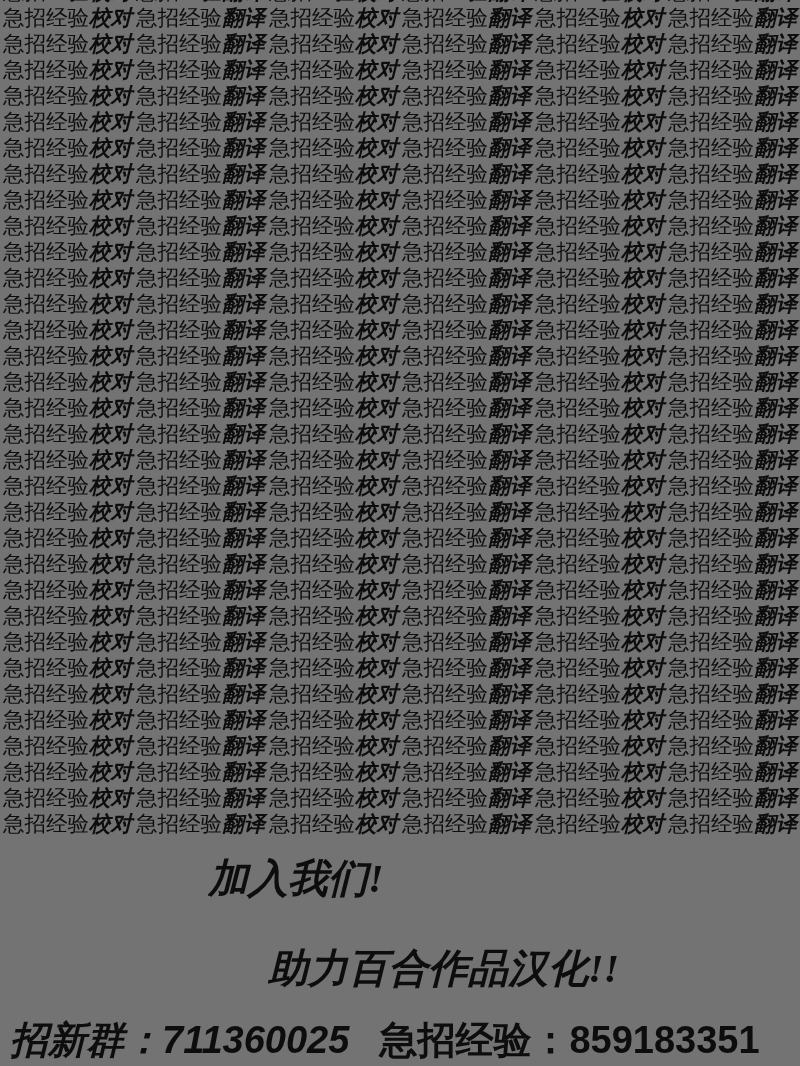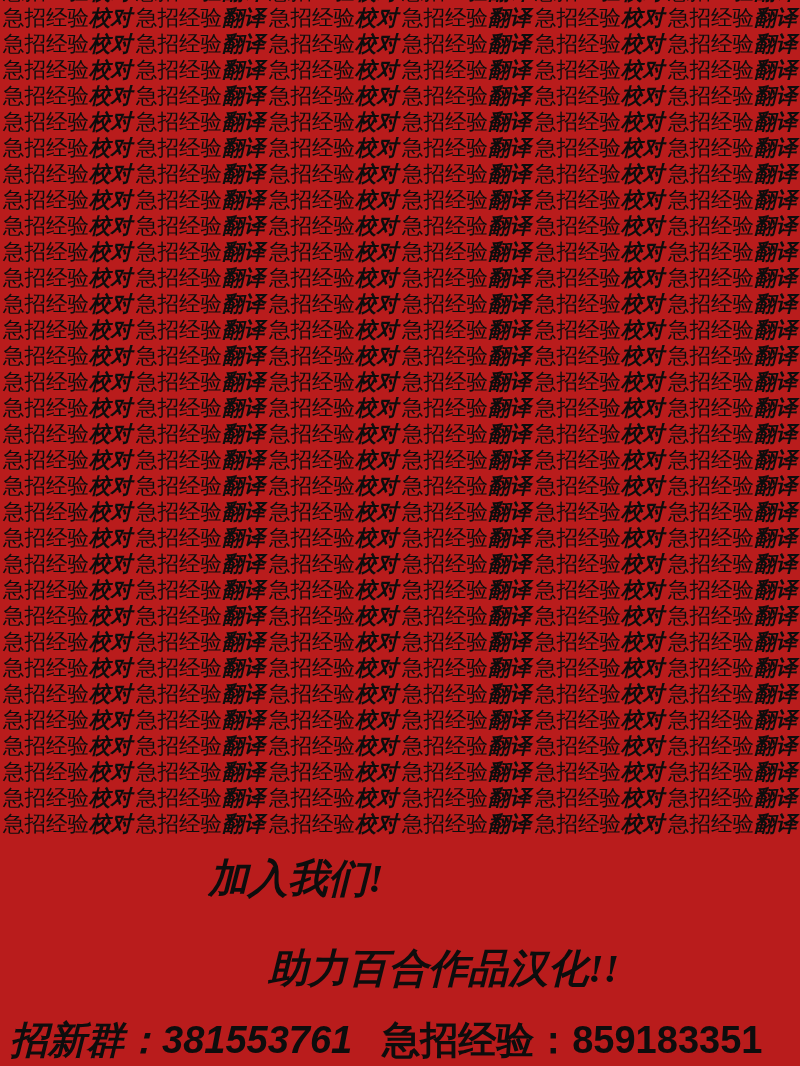--- a/index.html
+++ b/index.html
@@ -5,21 +5,21 @@
   html, body { margin: 0; padding: 0; }
   body {
     width: 800px; height: 1066px;
     background: #ffffff;
     color: #0d0d0d;
     font-family: "Liberation Sans", "DejaVu Sans", sans-serif;
     position: relative;
     overflow: hidden;
   }
   .page {
-    position: absolute; inset: 0; overflow: hidden; background: #b91c1c;
+    position: absolute; inset: 0; overflow: hidden; background: #737373;
   }
   
   .wall {
     position: absolute; top: -21px; left: 3px; right: 3px;
   }
   .wall-row {
     display: flex; justify-content: space-between;
     font-size: 21.5px; line-height: 26px;
     white-space: nowrap;
   }
@@ -324,17 +324,17 @@
         <span class="wall-unit"><span class="unit-prefix">急招经验</span><span class="unit-role">翻译</span></span>
       </div>
     </div>
 
 
   <div class="slogan1">加入我们!</div>
 
   <div class="slogan2">助力百合作品汉化!!</div>
 
   <div class="contact">
-    <span class="recruit"><span>招新群：</span><span>381553761</span></span>
+    <span class="recruit"><span>招新群：</span><span>711360025</span></span>
     <span class="reader"><span>急招经验：</span><span>859183351</span></span>
   </div>
 
 </div>
 
 </body></html>

